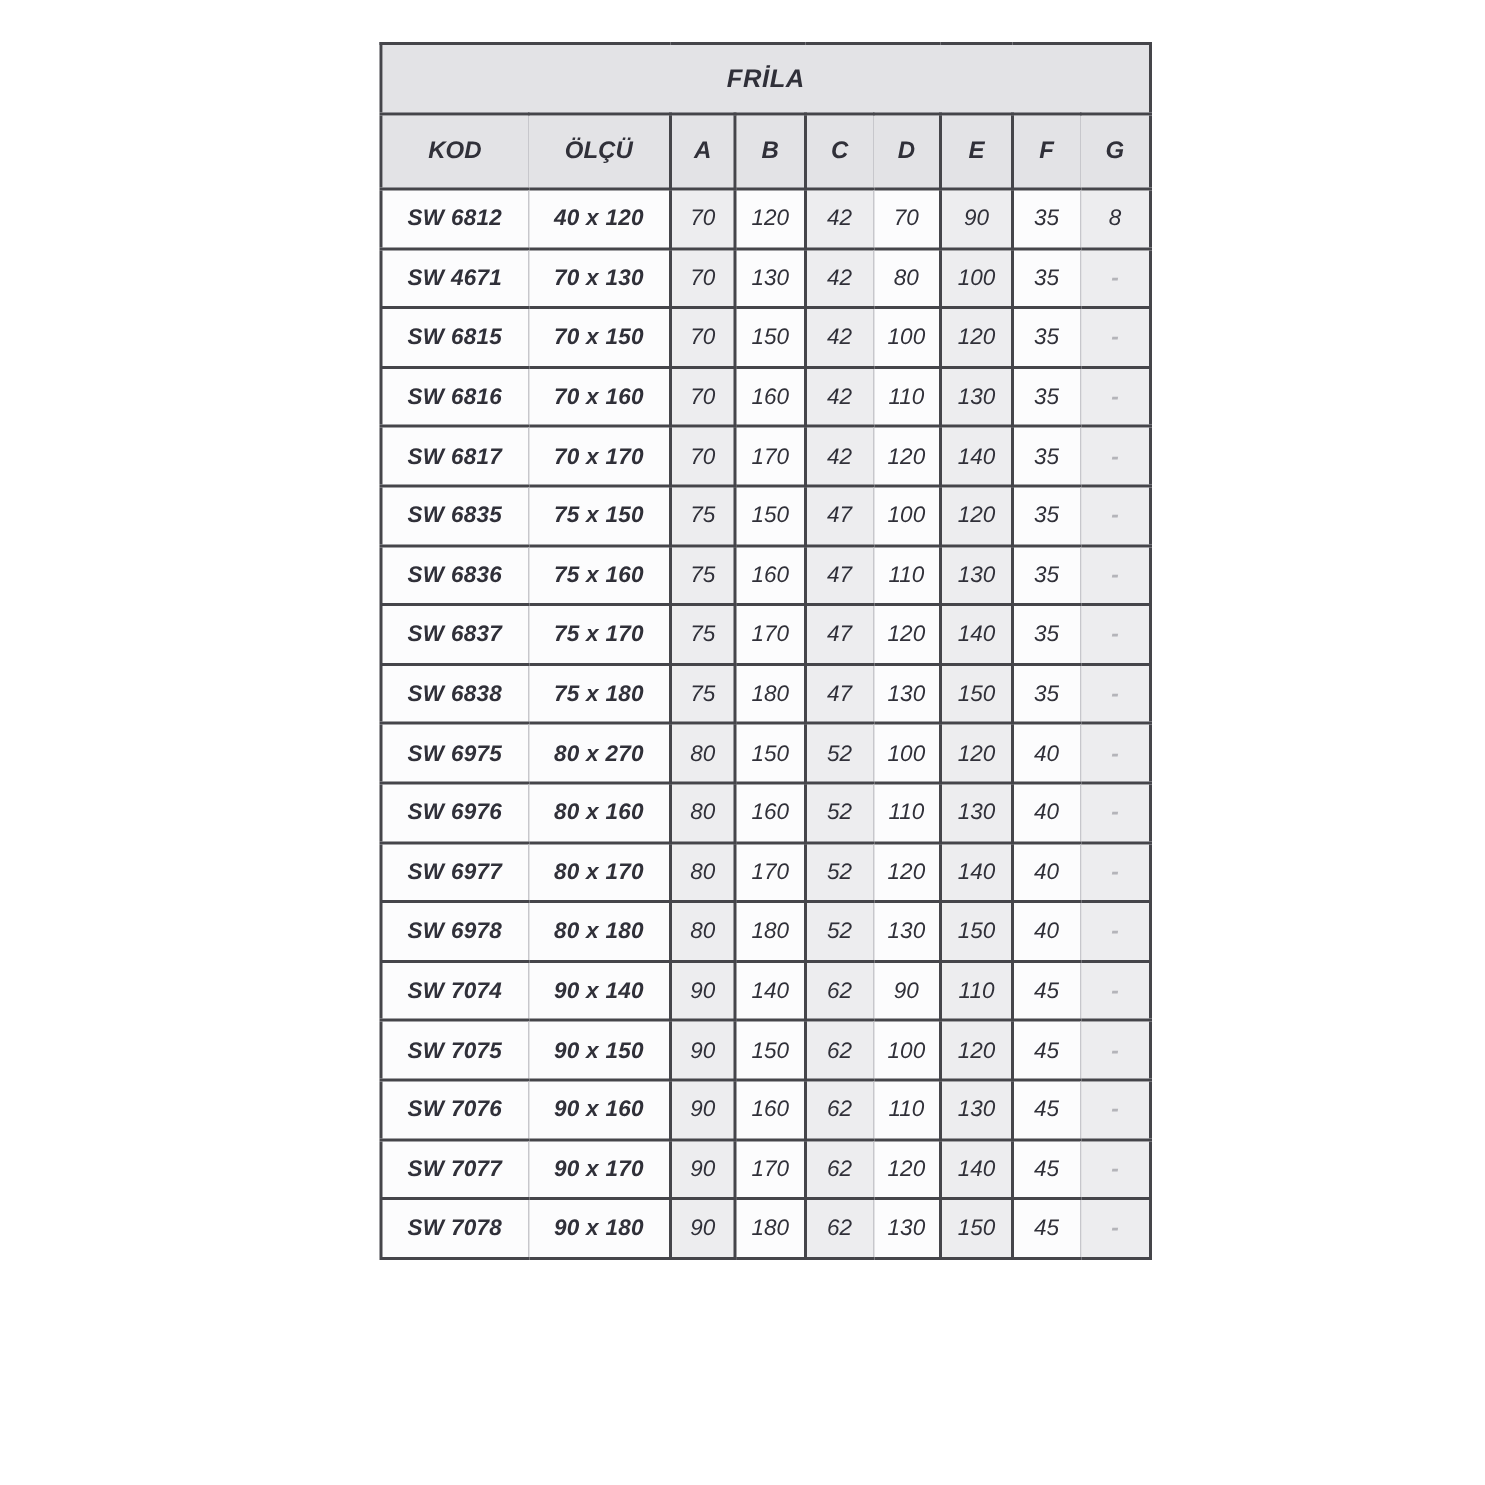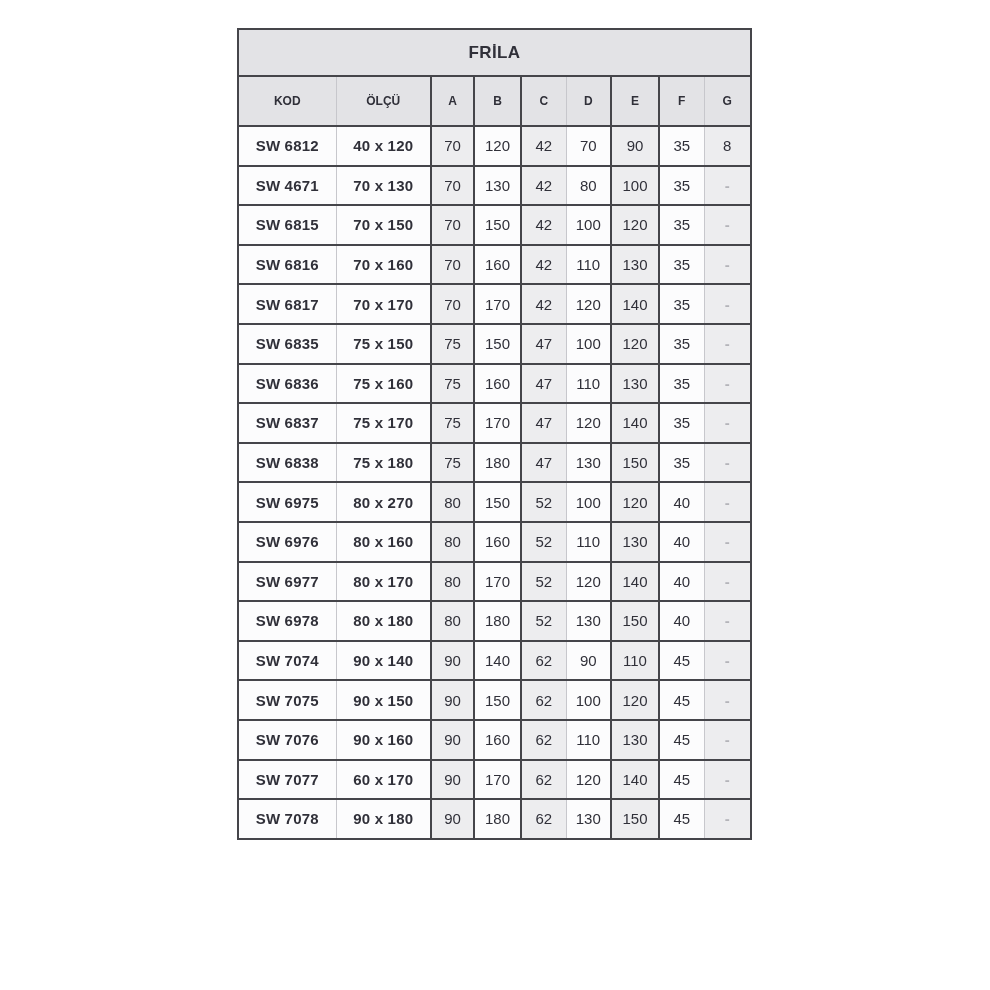--- a/index.html
+++ b/index.html
@@ -13,21 +13,21 @@
     --page-bg:#ffffff;
   }
   html,body{margin:0;padding:0;}
   body{
     width:990px;height:990px;background:var(--page-bg);
     font-family:"Liberation Sans","DejaVu Sans",sans-serif;
     color:var(--text);
     position:relative;
   }
   .table-wrap{
-    position:absolute;top:28px;left:237px;width:560px;
+    position:absolute;top:28px;left:253px;width:560px;font-style:italic;
   }
   table{
     border-collapse:collapse;
     width:513px;
     table-layout:fixed;
     border:2px solid var(--border-dark);
   }
   th,td{
     text-align:center;vertical-align:middle;
     border-bottom:2px solid var(--border-dark);
@@ -35,21 +35,21 @@
     padding:0;
   }
   .banner{
     height:45px;
     background:var(--header-bg);
     font-size:17px;font-weight:700;letter-spacing:.4px;
   }
   .col-header{
     height:48px;
     background:var(--header-bg);
-    font-size:12px;font-weight:700;
+    font-size:16px;font-weight:700;
   }
   td.cell{
     height:37.6px;
     background:var(--cell-bg);
     font-size:15px;font-weight:400;
   }
   td.shaded{background:var(--shaded-bg);}
   td.kod,td.olcu{font-weight:700;letter-spacing:.2px;margin-left:40px;}
   td.muted{color:var(--muted);font-weight:700;}
   
@@ -262,21 +262,21 @@
           <td class="cell r2 shaded">90</td>
           <td class="cell r3">160</td>
           <td class="cell r4 shaded">62</td>
           <td class="cell r5">110</td>
           <td class="cell r6 shaded">130</td>
           <td class="cell r7">45</td>
           <td class="cell r8 shaded muted">-</td>
         </tr>
         <tr>
           <td class="cell r0 kod">SW 7077</td>
-          <td class="cell r1 olcu">60 x 170</td>
+          <td class="cell r1 olcu">90 x 170</td>
           <td class="cell r2 shaded">90</td>
           <td class="cell r3">170</td>
           <td class="cell r4 shaded">62</td>
           <td class="cell r5">120</td>
           <td class="cell r6 shaded">140</td>
           <td class="cell r7">45</td>
           <td class="cell r8 shaded muted">-</td>
         </tr>
         <tr>
           <td class="cell r0 kod">SW 7078</td>

